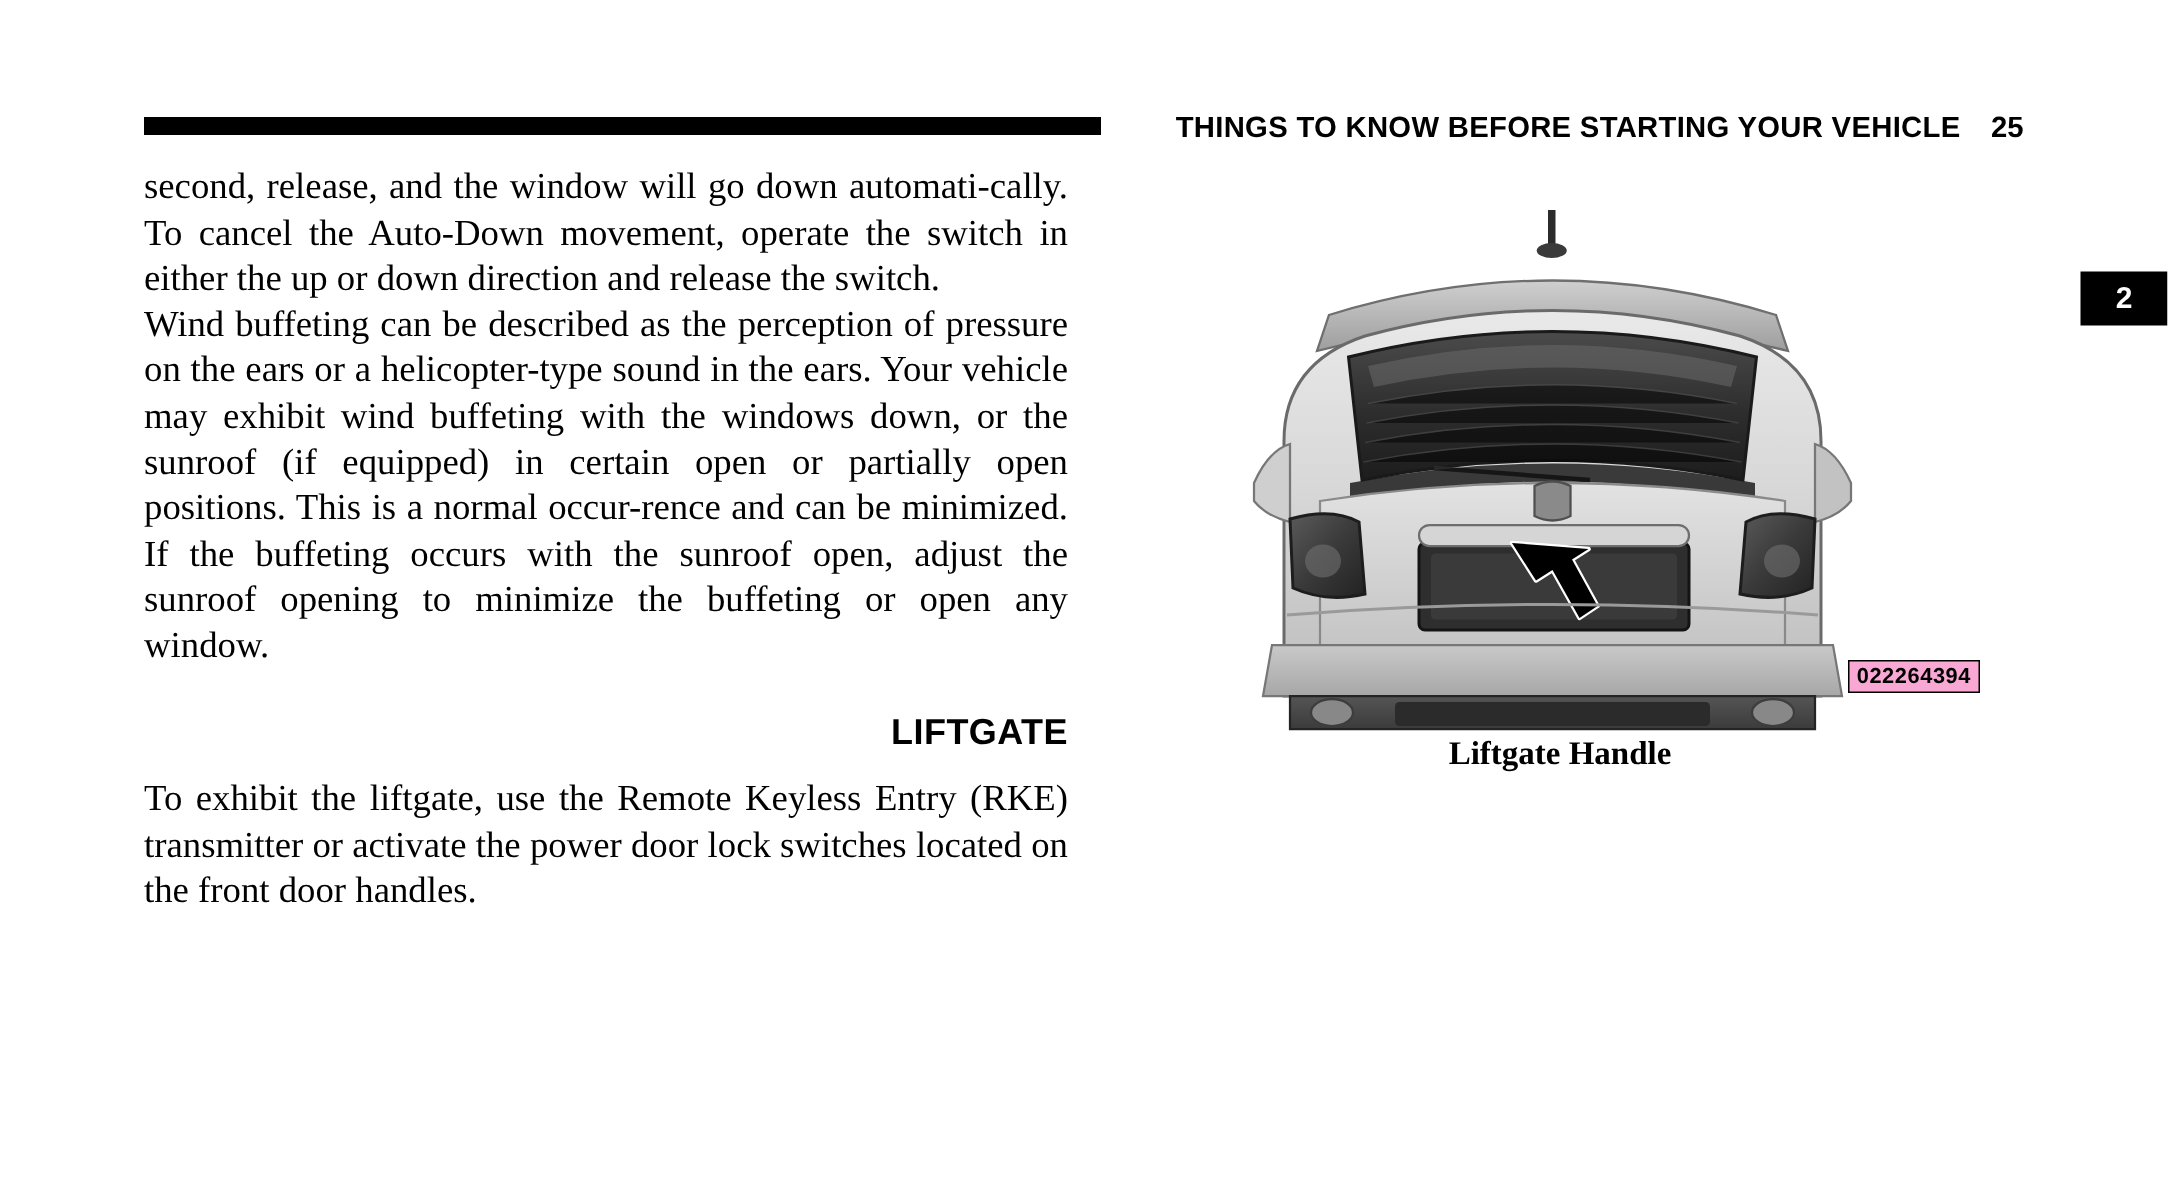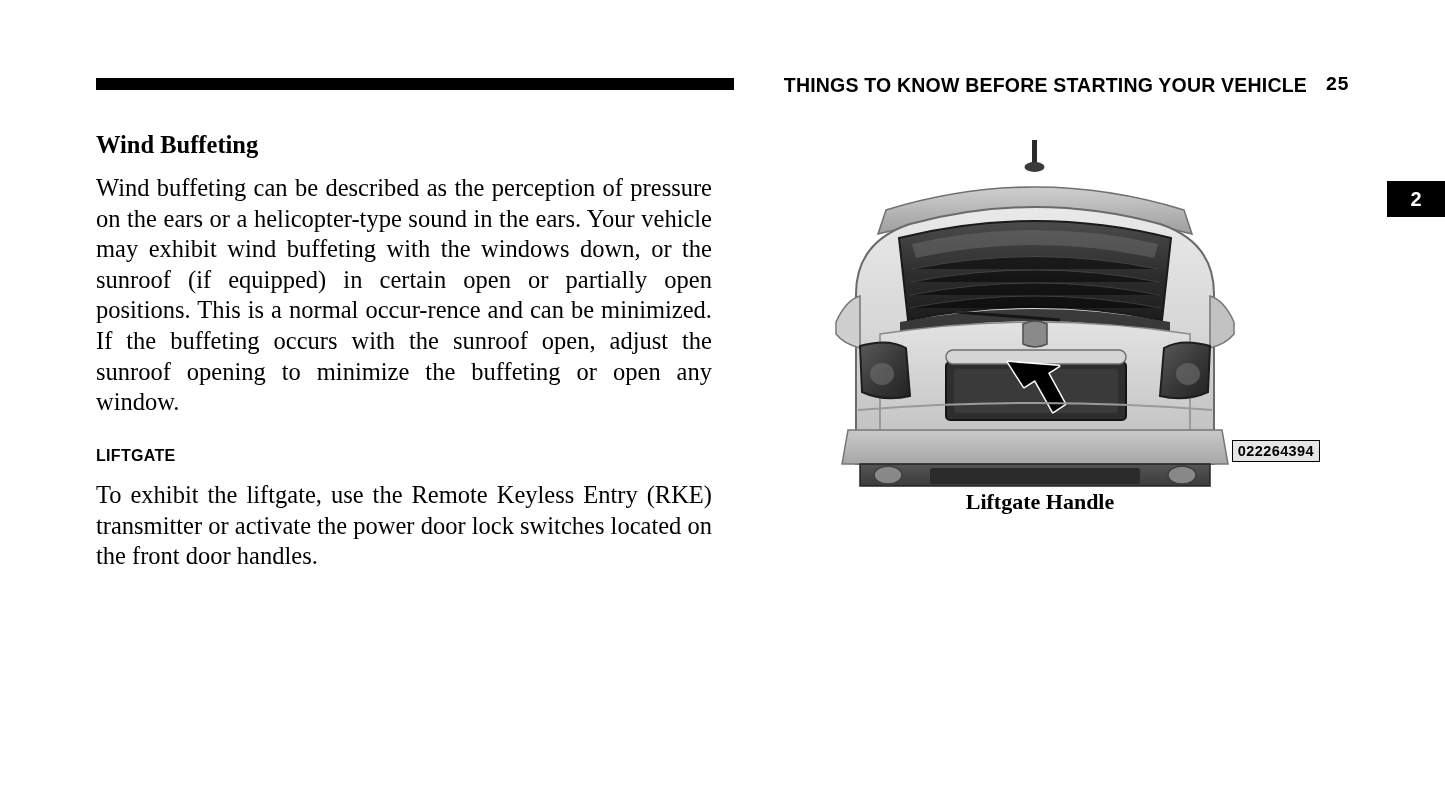--- a/index.html
+++ b/index.html
@@ -44,21 +44,21 @@
     font-family: "Liberation Sans", sans-serif;
     font-weight: bold;
     font-size: 19.5px;
     letter-spacing: 0.2px;
     white-space: nowrap;
   }
   .header-pagenum {
     position: absolute;
     right: 0;
     top: 0;
-    font-family: Liberation Mono, monospace;
+    font-family: Liberation Sans, sans-serif;
     font-weight: bold;
     font-size: 19.5px;
   }
 
   
   .section-tab {
     position: absolute;
     top: 181px;
     right: 0;
     width: 58px;
@@ -99,24 +99,25 @@
   h2.sub {
     font-family: "Liberation Serif", serif;
     font-weight: bold;
     font-size: 24.5px;
     margin: 22px 0 14px 0;
     line-height: 1.1;
   }
   h2.head {
     font-family: "Liberation Sans", sans-serif;
     font-weight: bold;
-    font-size: 16px;
+    font-size: 24px;
     letter-spacing: 0.3px;
-    margin: 29px 0 16px 0;
+    margin: 29px 0 16px 16px;
     line-height: 1.1;
+    text-align: right;
   }
 
   
   .figure {
     position: relative;
     margin-top: 24px;
     width: 620px;
   }
   .figure-img {
     position: relative;
@@ -128,21 +129,21 @@
   .figure-caption {
     text-align: center;
     font-family: "Liberation Serif", serif;
     font-weight: bold;
     font-size: 22px;
   }
   .img-code {
     position: absolute;
     right: 0px;
     bottom: 27px;
-    background: #e5e5e5;
+    background: #f9a8d4;
     border: 1px solid #000000;
     font-family: "Liberation Sans", sans-serif;
     font-weight: bold;
     font-size: 14.5px;
     padding: 2px 5px 2px 5px;
     letter-spacing: 0.4px;
     z-index: 9;
   }
 </style>
 </head>
@@ -152,22 +153,22 @@
 
   <div class="header">
     <div class="header-rule"></div>
     <div class="header-title">THINGS TO KNOW BEFORE STARTING YOUR VEHICLE</div>
     <div class="header-pagenum">25</div>
   </div>
 
   <div class="section-tab">2</div>
 
   <div class="col-left">
-
-    <h2 class="sub">Wind Buffeting</h2>
+    <p class="body">second, release, and the window will go down automati-cally. To cancel the Auto-Down movement, operate the switch in either the up or down direction and release the switch.</p>
+
     <p class="body">Wind buffeting can be described as the perception of pressure on the ears or a helicopter-type sound in the ears. Your vehicle may exhibit wind buffeting with the windows down, or the sunroof (if equipped) in certain open or partially open positions. This is a normal occur-rence and can be minimized. If the buffeting occurs with the sunroof open, adjust the sunroof opening to minimize the buffeting or open any window.</p>
 
     <h2 class="head">LIFTGATE</h2>
     <p class="body">To exhibit the liftgate, use the Remote Keyless Entry (RKE) transmitter or activate the power door lock switches located on the front door handles.</p>
   </div>
 
   <div class="col-right">
 
     <div class="figure">
       <div class="figure-img">

